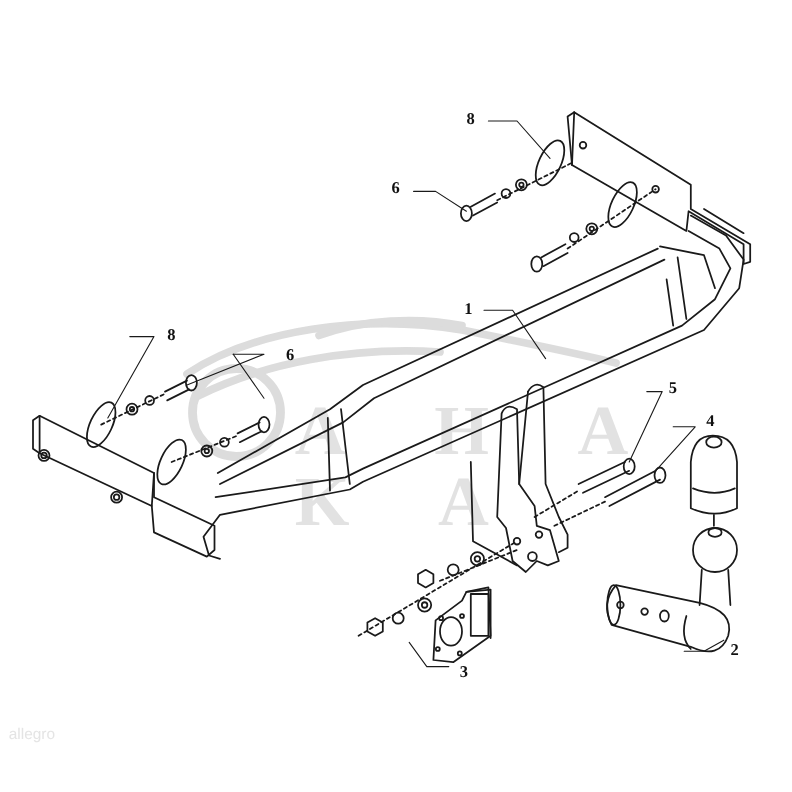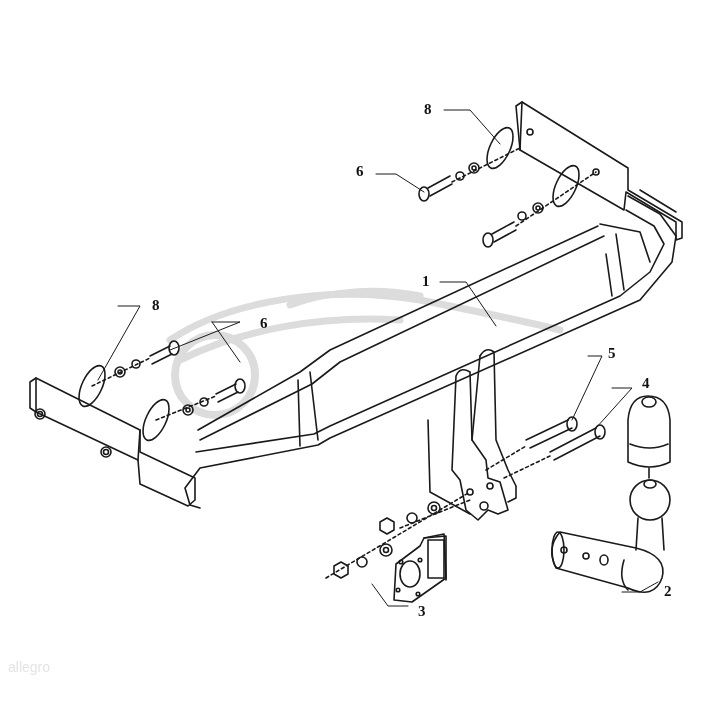--- a/index.html
+++ b/index.html
@@ -17,20 +17,21 @@
 <div id="stage">
 
   <svg width="720" height="720">
     <g fill="none" stroke="#d6d6d6" stroke-width="7" stroke-linecap="round" opacity="0.85">
       <path d="M170 340 C 230 300, 330 285, 420 300 C 470 310, 520 320, 560 330"></path>
       <path d="M180 360 C 240 330, 320 315, 400 320"></path>
       <path d="M290 305 C 330 290, 380 288, 420 296"></path>
       <circle cx="215" cy="375" r="40" stroke-width="8"></circle>
     </g>
   </svg>
+  <div class="wm-big" style="left:268px; top:360px;">A H A K A</div>
   <div class="wm-allegro" style="left:8px; top:660px;">allegro</div>
 
   <svg width="720" height="720">
     <g fill="none" stroke="#1a1a1a" stroke-width="1.6" stroke-linejoin="round" stroke-linecap="round">
 
       <g>
         <path d="M516 106 L522 102 L628 168 L628 190 L682 222 L682 238 L676 240 L676 222 L626 192 L624 210 L520 150 Z"></path>
         <path d="M522 102 L520 150"></path>
         <circle cx="530" cy="132" r="3"></circle>
         <circle cx="596" cy="172" r="3"></circle>

